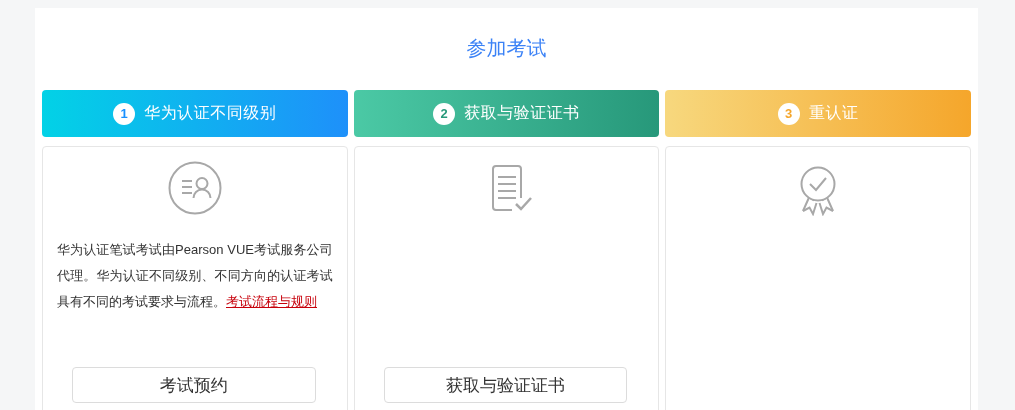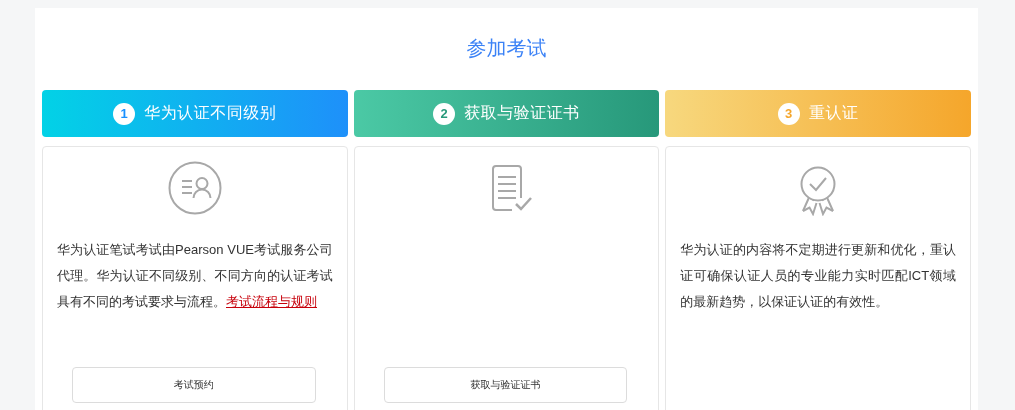--- a/index.html
+++ b/index.html
@@ -90,21 +90,21 @@
     top: 220px;
     left: 29px;
     right: 31px;
     height: 36px;
     background: #ffffff;
     border: 1px solid #dcdcdc;
     border-radius: 4px;
     display: flex;
     align-items: center;
     justify-content: center;
-    font-size: 10px;
+    font-size: 17px;
     color: #333333;
     cursor: pointer;
     font-family: Liberation Mono, monospace;
   }
 </style>
 </head>
 <body>
 
 <div class="panel">
   <div class="page-title">参加考试</div>
@@ -161,18 +161,17 @@
         <div class="icon-wrap">
           <svg width="56" height="56" viewBox="0 0 56 56">
             <polyline points="13,51 19,37.5 24,40.5"></polyline>
             <polyline points="13,51 19.5,47.5 23,54 26.5,43"></polyline>
             <polyline points="43,51 37,37.5 32,40.5"></polyline>
             <polyline points="43,51 36.5,47.5 33,54 29.5,43"></polyline>
             <circle cx="28" cy="24" r="16.5" fill="#ffffff"></circle>
             <polyline points="20,24 26,30 36,18"></polyline>
           </svg>
         </div>
-        <p class="desc"><span>华为认证的内容将不定期进行更新和优化，重认证可确保认证人员的专业能力实时匹配ICT领域的最新趋势，以保证认证的有效性。</span></p>
       </div>
     </div>
 
   </div>
 </div>
 
 </body></html>

